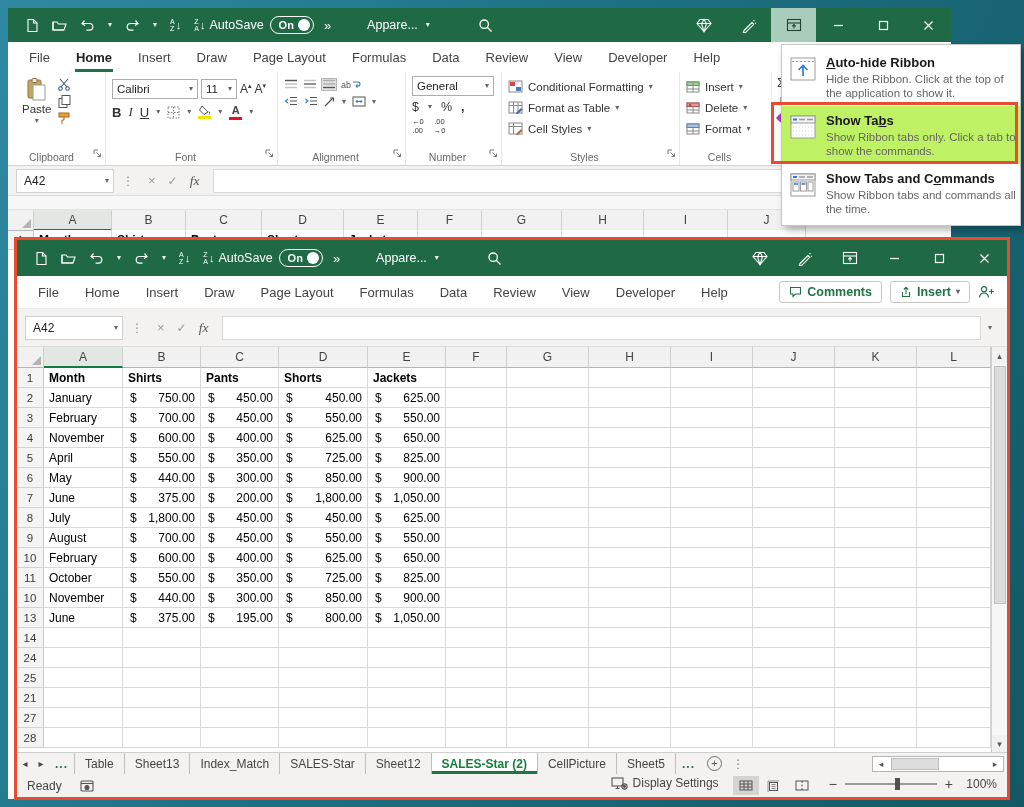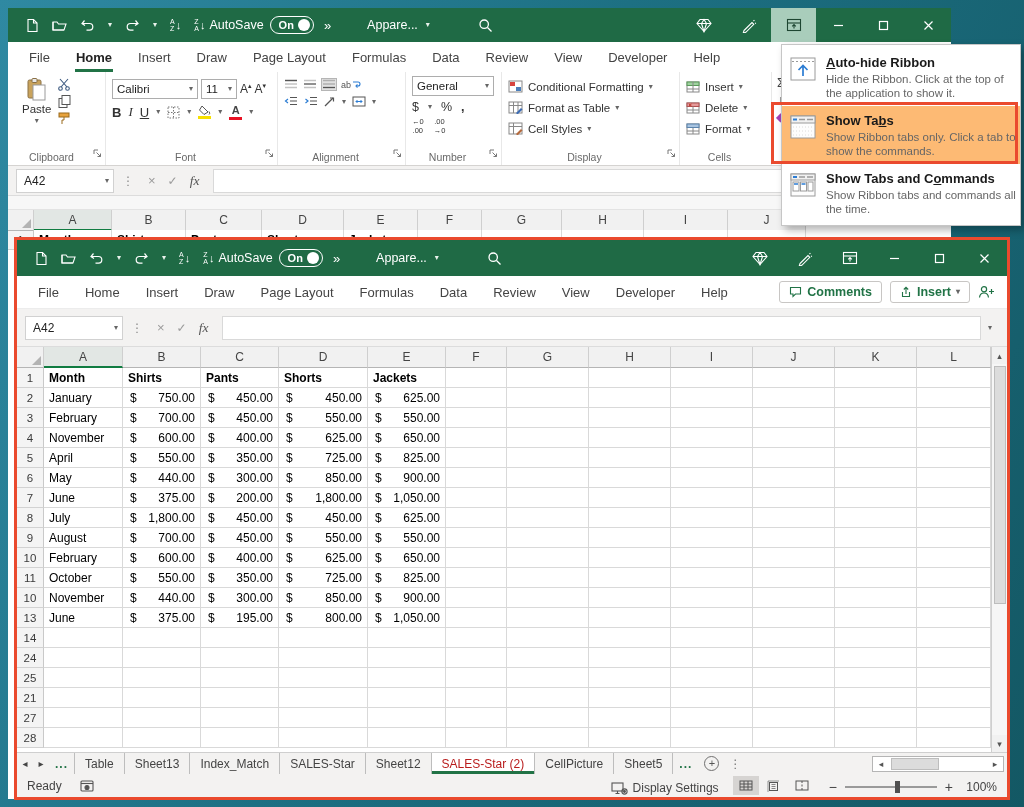--- a/index.html
+++ b/index.html
@@ -87,21 +87,21 @@
   .growA sup{font-size:7px}
   .dec{display:flex;flex-direction:column;align-items:center;font-size:7.5px;line-height:1.15;color:#333}
   .stybtn{display:flex;align-items:center;gap:5px;font-size:11.5px;height:21px;white-space:nowrap}
   .numtxt{font-size:12.5px}
   .editstrip{display:flex;flex-direction:column;gap:3px;padding:4px 4px;font-size:12px;color:#444}
 
   
   .menu{position:absolute;left:781px;top:44px;width:240px;background:#fff;border:1px solid #c6c6c6;
     box-shadow:4px 4px 8px rgba(0,0,0,.3);padding:3px 0;z-index:5}
   .mitem{height:58px;display:flex;gap:8px;padding:7px 4px 0 6px}
-  .mitem.sel{background:#fdba74}
+  .mitem.sel{background:#bef264}
   .mtitle{font-size:13px;font-weight:bold;color:#1a1a1a;margin-bottom:2px}
   .mdesc{font-size:11.5px;color:#666;line-height:1.25}
   .redbox{position:absolute;left:771px;top:102px;width:247px;height:62px;border:3px solid #ea4a2e;z-index:6;pointer-events:none}
 
   
   .fgwin{left:14px;top:237px;width:996px;height:563px;border:3px solid #ea4a2e;z-index:10}
   .fgwin .tb{height:36px}
   .fgwin .trow{height:33px;border-bottom:1px solid #ececec}
   .fgwin .frow{height:38px}
   .sheetwrap{display:flex;height:405px}
@@ -110,32 +110,32 @@
   .vbtnup,.vbtndn{height:17px;width:100%;display:flex;align-items:center;justify-content:center;color:#555;font-size:9px;background:#f1f1f1}
   .vthumb{width:12px;height:238px;background:#dcdcdc;border:1px solid #bdbdbd;margin-top:2px}
   .vspace{flex:1}
 
   
   .stbar{display:flex;align-items:stretch;background:#f3f2f1;border-top:1px solid #cfcfcf;height:22px;font-size:12px;color:#444}
   .snav{width:16px;display:flex;align-items:center;justify-content:center;color:#444;font-size:10px}
   .smore{color:#217346;font-weight:bold;display:flex;align-items:center;padding:0 6px;letter-spacing:1px}
   .stab{display:flex;align-items:center;padding:0 10px;border-right:1px solid #bdbdbd;white-space:nowrap}
   .stab:first-child{border-left:1px solid #bdbdbd}
-  .stab.active{background:#fff;color:#b91c1c;font-weight:normal;box-shadow:inset 0 -3px 0 #217346}
+  .stab.active{background:#fff;color:#15803d;font-weight:bold;box-shadow:inset 0 -3px 0 #217346}
   .addbtn{width:15px;height:15px;border:1px solid #707070;border-radius:50%;display:flex;align-items:center;justify-content:center;
     font-size:11px;color:#555;align-self:center;margin:0 6px;line-height:1}
   .sdots{display:flex;align-items:center;color:#777;padding:0 4px}
   .hscroll{margin-left:auto;display:flex;align-items:center;border:1px solid #b5b5b5;background:#fff;height:16px;width:132px;align-self:center;margin-right:3px}
   .hbtn{width:16px;display:flex;align-items:center;justify-content:center;color:#555;font-size:9px}
   .htrack{flex:1;height:100%;position:relative}
   .hthumb{position:absolute;left:2px;top:1px;height:12px;width:48px;background:#dcdcdc;border:1px solid #bdbdbd}
 
   
   .status{display:flex;align-items:center;background:#f3f2f1;font-size:12px;color:#444;height:23px;padding:0 10px}
-  .statR{margin-left:auto;display:flex;align-items:flex-end;gap:14px}
+  .statR{margin-left:auto;display:flex;align-items:flex-start;gap:14px}
   .dispset{display:flex;align-items:center;gap:5px}
   .vbtns{display:flex;gap:2px}
   .vbtn{width:26px;height:19px;display:flex;align-items:center;justify-content:center;color:#555}
   .vbtn.on{background:#d6d4d2}
   .zoomctl{display:flex;align-items:center;gap:8px}
   .ztrack{width:92px;height:2px;background:#9a9a9a;position:relative}
   .zhandle{position:absolute;left:55%;top:-5px;width:5px;height:12px;background:#505050}
   .zpct{width:36px;text-align:right}
   u{text-decoration:underline}
 </style>
@@ -461,21 +461,21 @@
           </span>
         <span class="stybtn">
             <svg width="15" height="13" viewBox="0 0 15 13" fill="none" stroke="#888">
               <rect x="1" y="1" width="13" height="11" fill="#fff"></rect>
               <path d="M1 4.5 h13 M5.5 1 v11"></path>
               <path d="M8 12 13 7 l1.5 1.5 -5 5 z" fill="#b56a3d" stroke="none"></path>
             </svg>
             <span>Cell Styles</span>
             <span class="cv">▾</span>
           </span>
-        <span class="lbl">Display</span>
+        <span class="lbl">Styles</span>
         <span class="lnch"><svg width="9" height="9" viewBox="0 0 9 9" fill="none" stroke="#777" stroke-width="1">
               <path d="M1 1 v4 M1 1 h4 M3.5 3.5 7.5 7.5 M7.5 4.5 v3 h-3"></path>
             </svg></span>
       </div>
 
       <div class="rg" style="width:92px;align-items:flex-start">
         <span class="stybtn">
             <svg width="14" height="12" viewBox="0 0 14 12" fill="none" stroke="#888">
               <rect x="1" y="1" width="12" height="10" fill="#fff"></rect>
               <rect x="1" y="1" width="12" height="3.5" fill="#9fd19f" stroke="#5a9a5a"></rect>

